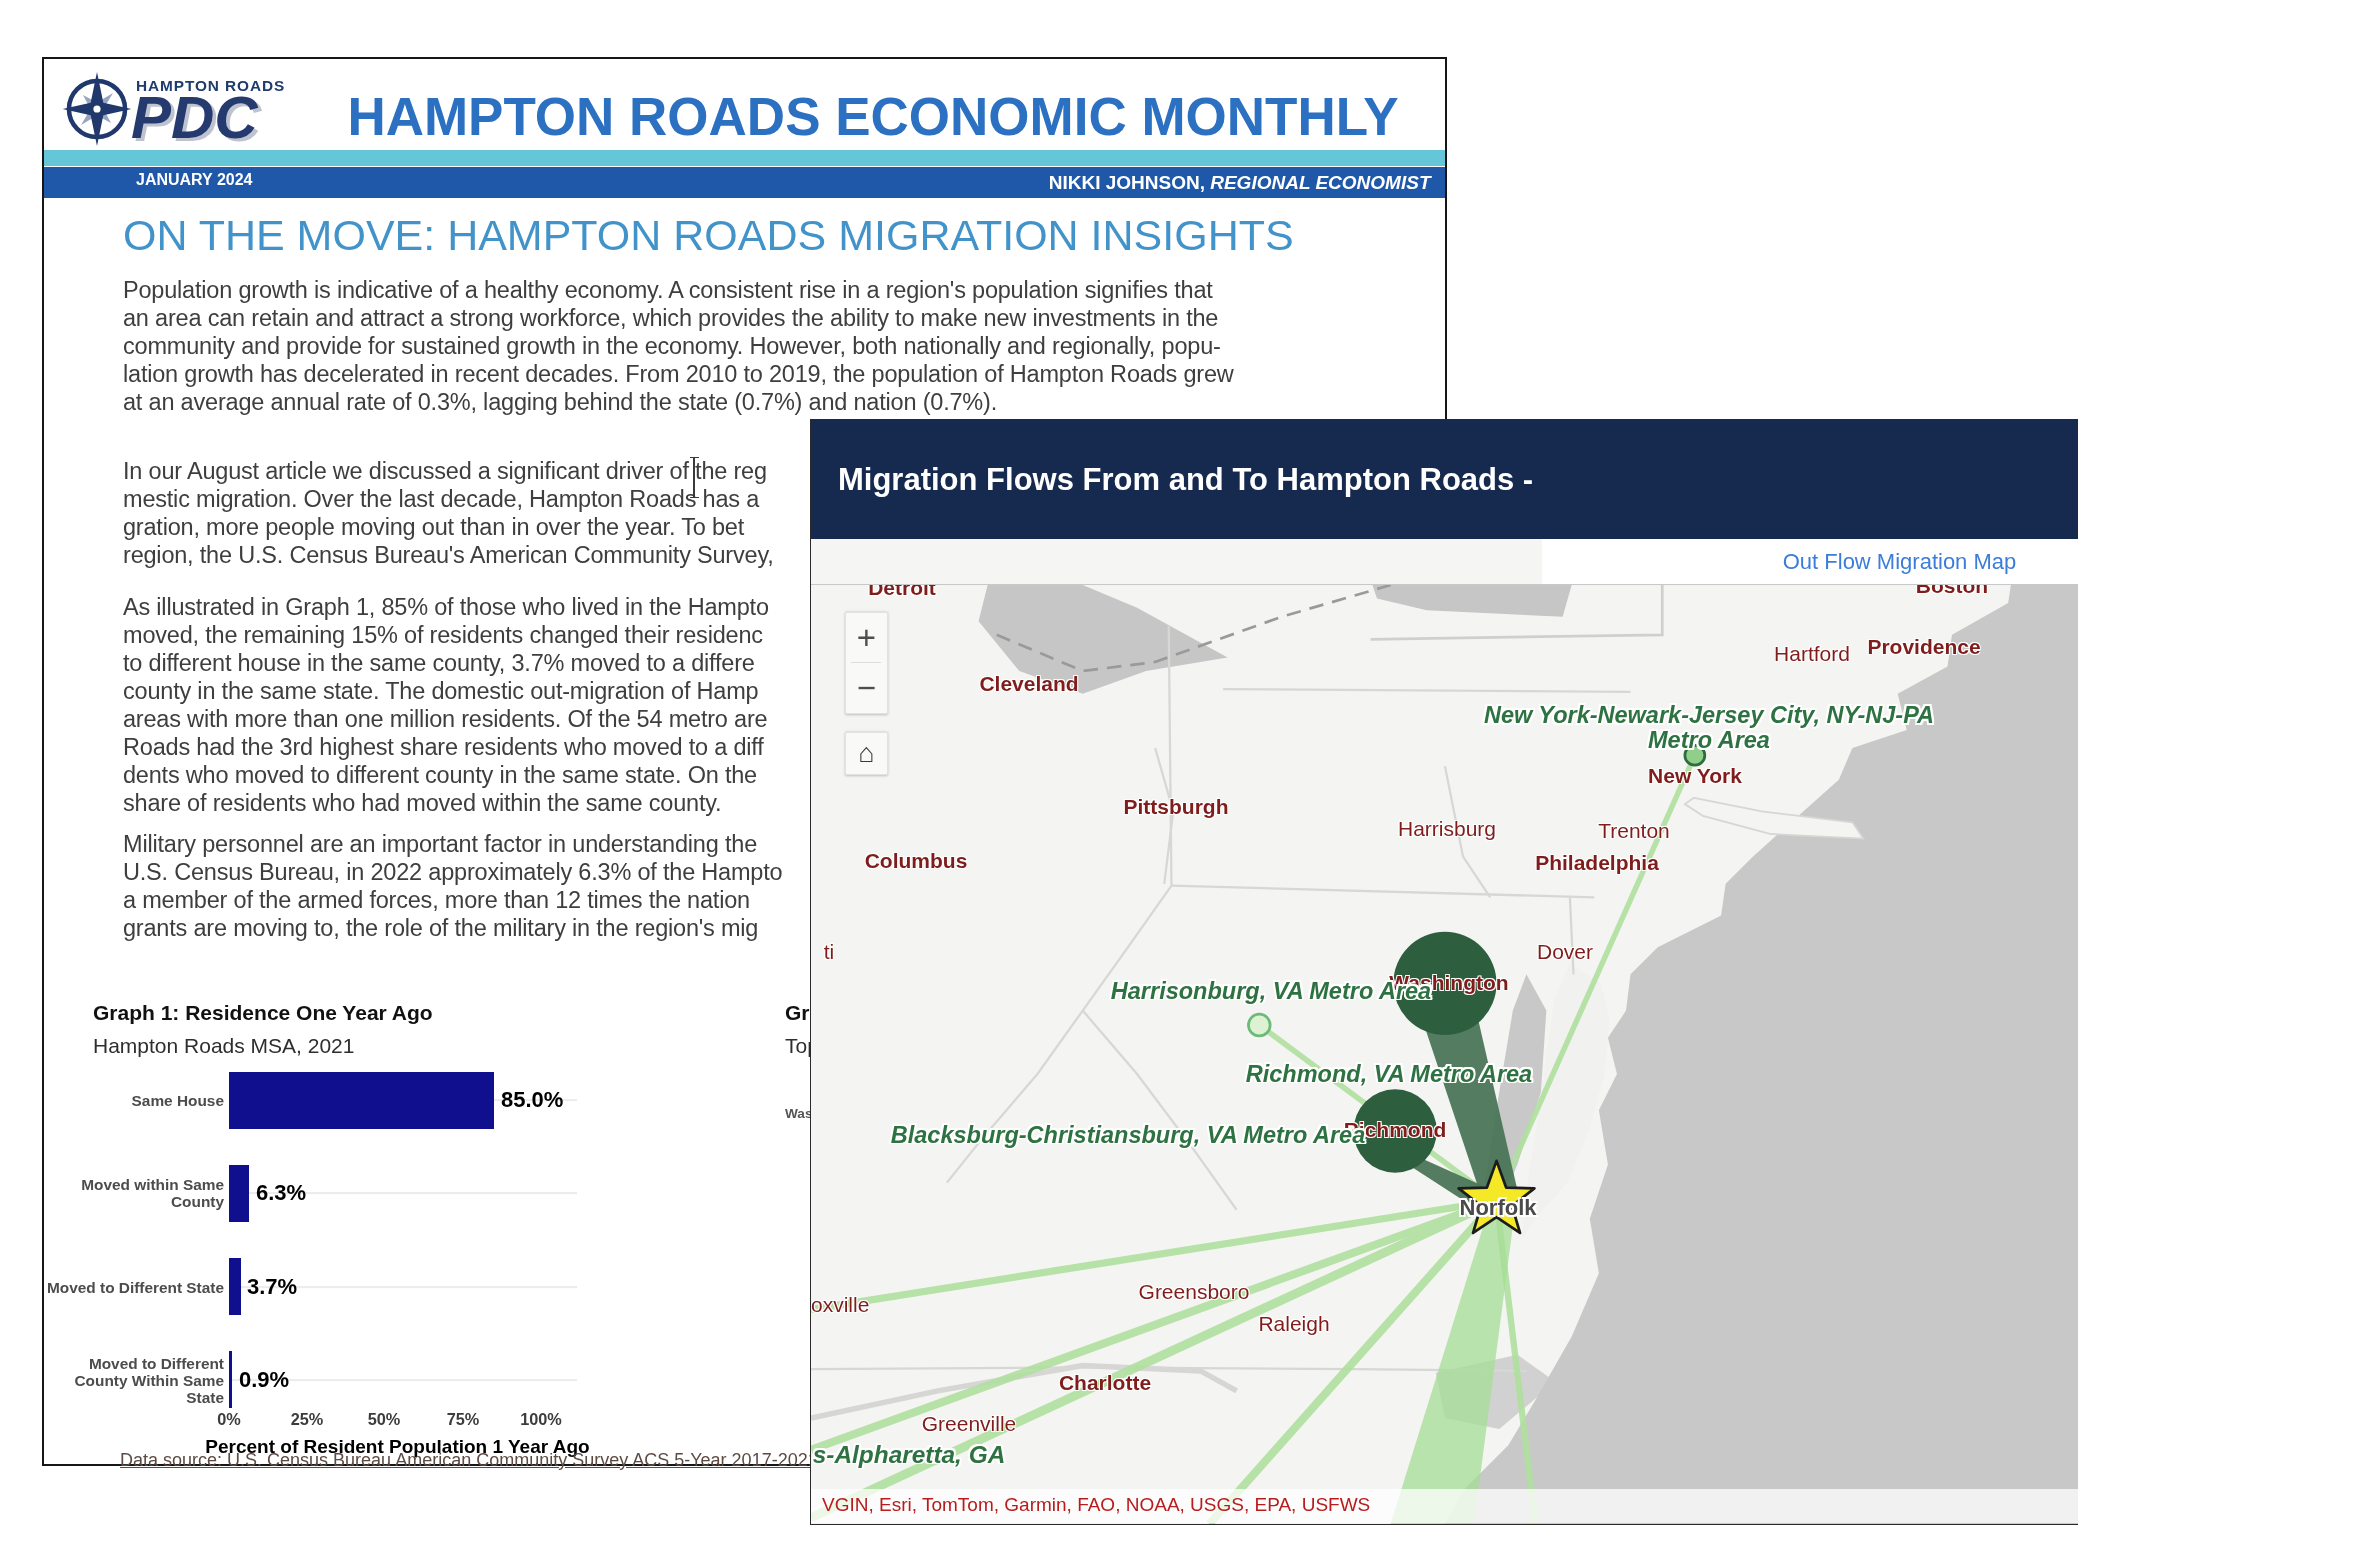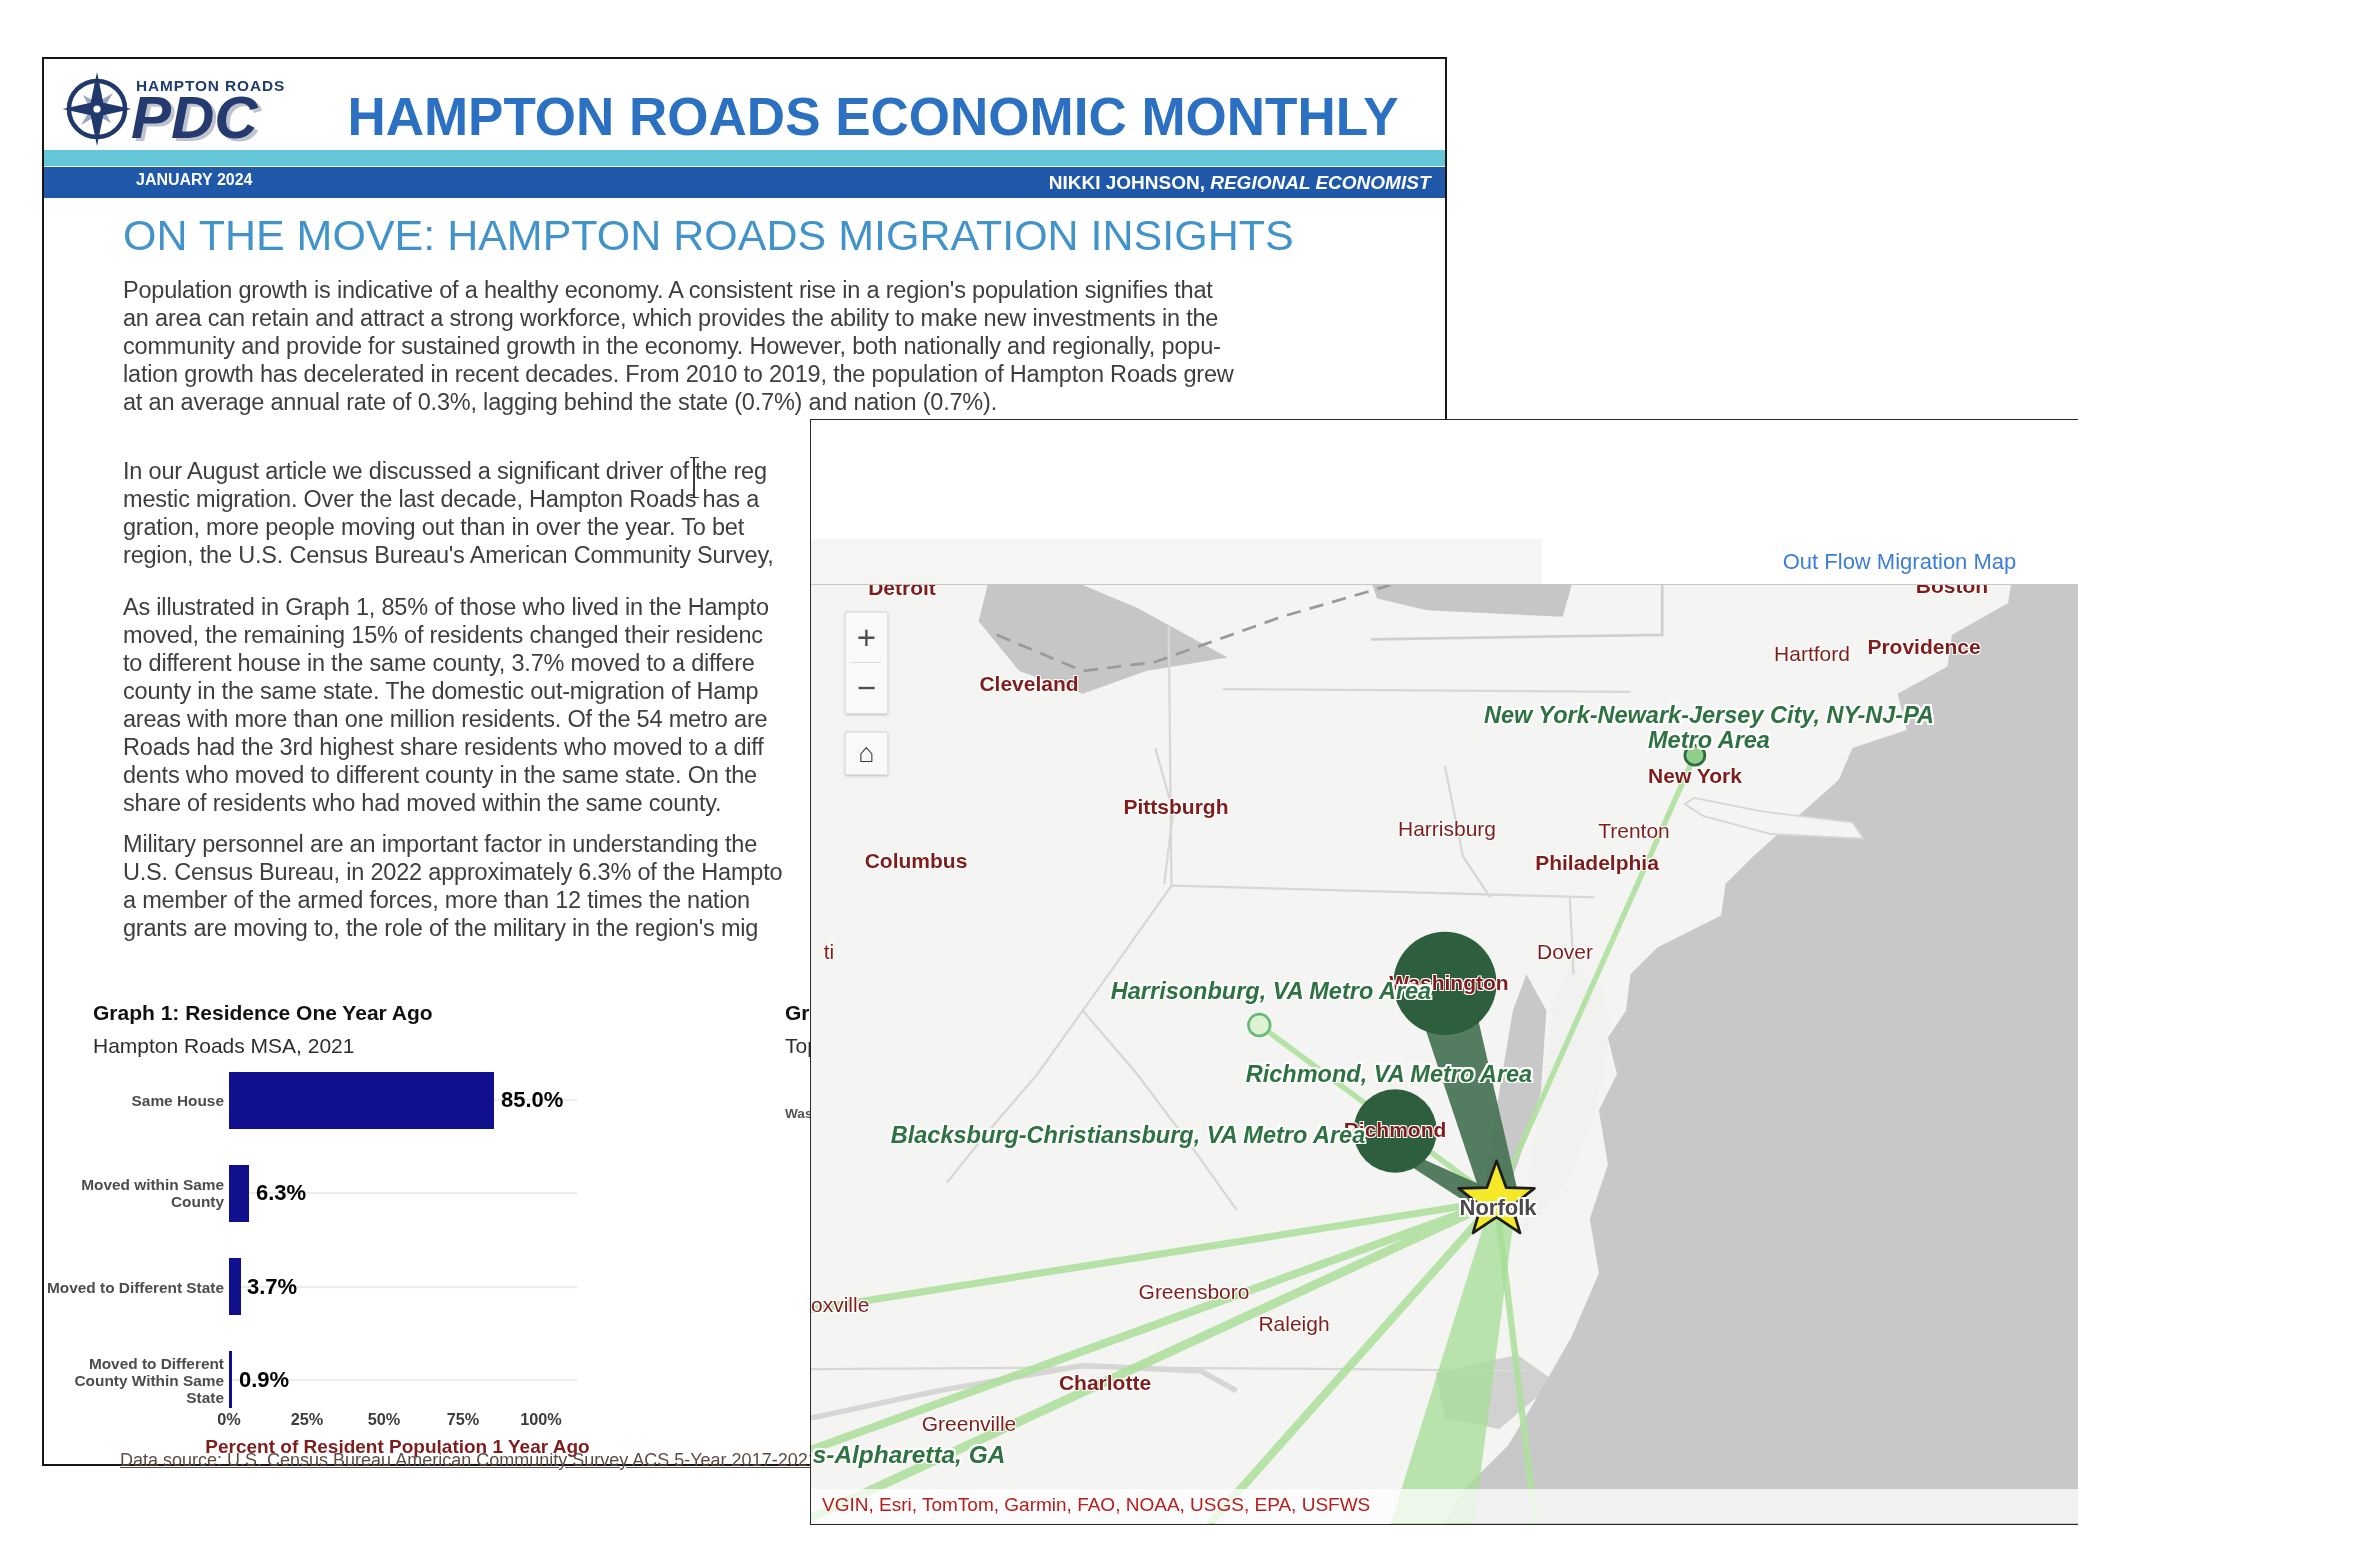--- a/index.html
+++ b/index.html
@@ -32,21 +32,21 @@
   
   #g1-plot{left:0;top:942px;width:779px;height:471px;}
   .g1-title{left:49px;top:0;font-size:21px;font-weight:700;color:#111;}
   .g1-sub{left:49px;top:33px;font-size:21px;color:#2e2e2e;}
   .g1-grid{position:absolute;left:185px;width:348px;height:1.8px;background:#ececec;transform:translateY(-0.9px);}
   .g1-cat{position:absolute;left:0;width:180px;text-align:right;transform:translateY(-50%);
           font-size:15.4px;font-weight:700;color:#4c4c4c;line-height:17px;}
   .g1-bar{position:absolute;left:185px;height:57px;}
   .g1-val{position:absolute;transform:translateY(-50%);font-size:22px;font-weight:700;color:#000;}
   .g1-tick{position:absolute;top:409px;transform:translateX(-50%);font-size:16.3px;font-weight:600;color:#3c3c3c;}
-  .g1-xlabel{left:118px;top:435px;width:471px;text-align:center;font-size:19px;font-weight:700;color:#7f1d1d;}
+  .g1-xlabel{left:118px;top:435px;width:471px;text-align:center;font-size:19px;font-weight:700;color:#000000;}
   .data-source{left:76px;top:1391px;font-size:18px;color:#5d4b43;text-decoration:underline;white-space:nowrap;}
 
   
   #ibeam{left:688px;top:454px;width:12.7px;height:47px;}
   #ibeam .stem{position:absolute;left:5.4px;top:3.6px;width:1.8px;height:40px;background:#3a3a3a;}
   #ibeam .cap{position:absolute;left:1.8px;width:9px;height:1.8px;background:#3a3a3a;}
   #ibeam .cap.t{top:2.7px;} #ibeam .cap.b{bottom:2.7px;}
 
   
   #map-window{left:810px;top:419px;width:1458px;height:1104px;border:1.8px solid #2a2a2a;background:#fff;}
@@ -164,20 +164,23 @@
     <div id="frag-g2cat" class="abs frag">Wash</div>
   </div>
 
   <div id="ibeam" class="abs">
     <div class="stem"></div>
       <div class="cap t"></div>
       <div class="cap b"></div>
   </div>
 
   <div id="map-window" class="abs">
+    <div id="map-header" class="abs">
+      <div id="map-title" class="abs">Migration Flows From and To Hampton Roads -</div>
+    </div>
     <div id="tab-row" class="abs">
       <div id="tab-out" class="abs tab">Out Flow Migration Map</div>
       <div id="tab-fill" class="abs"></div>
     </div>
 
     <div id="map-area" class="abs">
       <svg id="map-svg" width="1458" height="939" viewBox="0 0 1610 1037">
 
         <path d="M1610,0 L1325,0 L1322,20 L1260,55 L1255,90 L1200,120 L1210,160 L1150,180 L1135,215
                  L1040,300 L1010,330 L1005,365 L935,400 L905,430 L900,470 L880,500 L890,540 L870,580

